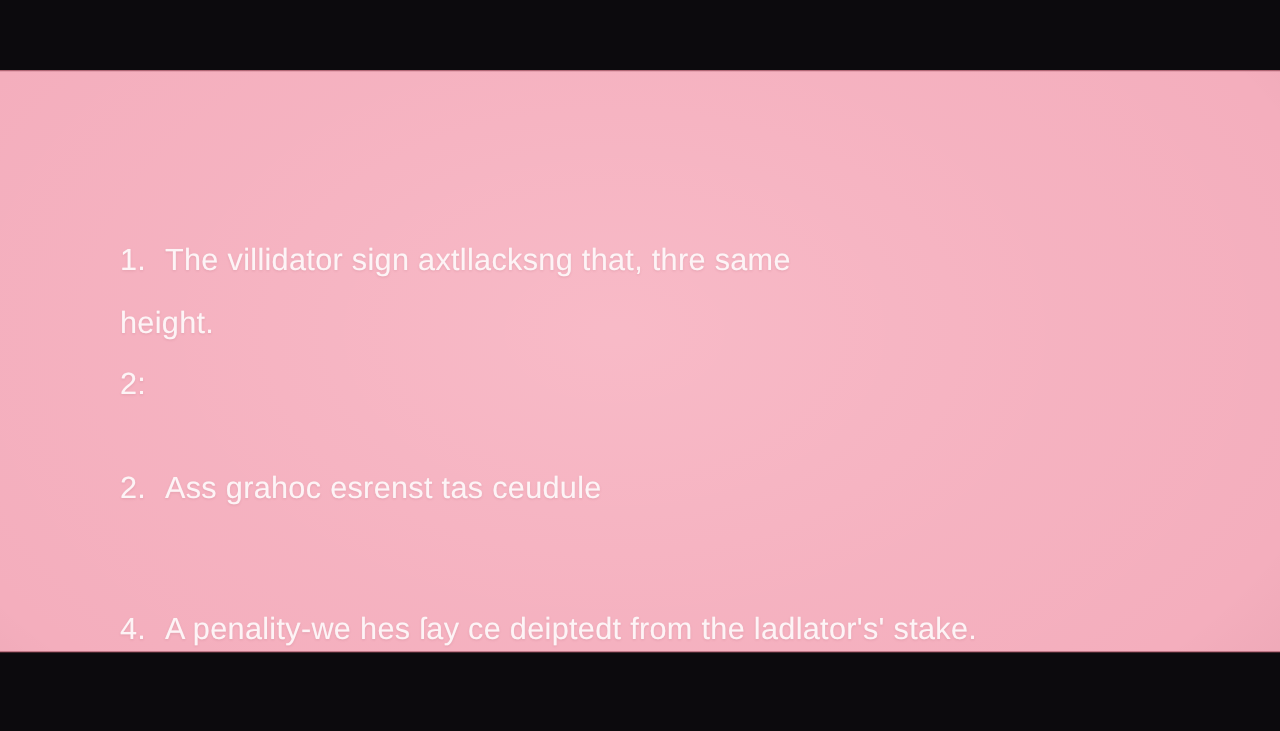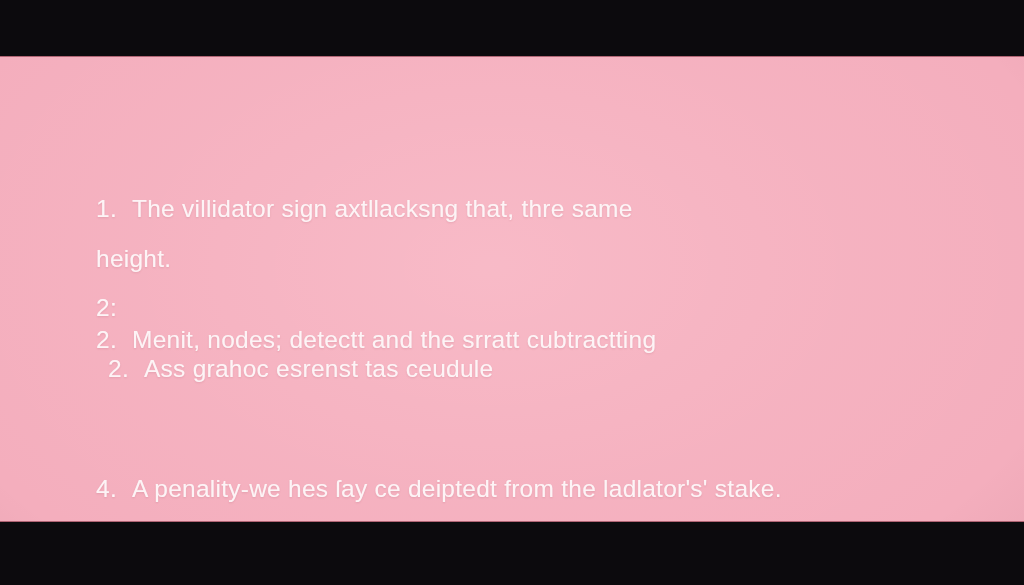--- a/index.html
+++ b/index.html
@@ -125,31 +125,28 @@
     </div>
 
     <div class="text-line continuation" style="top:154px;margin-top:35px;">
       <span class="body-text">height.</span>
     </div>
 
     <div class="text-line" style="top:238px;">
       <span class="marker bare">2:</span>
     </div>
 
-    <div class="text-line" style="top:270px;">
-      <span class="marker">2.</span><span class="body-text">Menit, nodes; detectt and the srratt cubtractting</span>
-    </div>
 
-    <div class="text-line" style="top:299px;margin-left:12px;">
+    <div class="text-line" style="top:321px;">
       <span class="marker">2.</span><span class="body-text">Ass grahoc esrenst tas ceudule</span>
     </div>
 
 
 
-    <div class="text-line" style="top:419px;">
+    <div class="text-line" style="top:434px;">
       <span class="marker">4.</span><span class="body-text">A penality-we hes ſay ce deiptedt from the ladlator's' stake.</span>
     </div>
 
   </div>
 
   <div class="letterbox" id="letterbox-top"></div>
   <div class="letterbox" id="letterbox-bottom"></div>
 
 </div>
 

